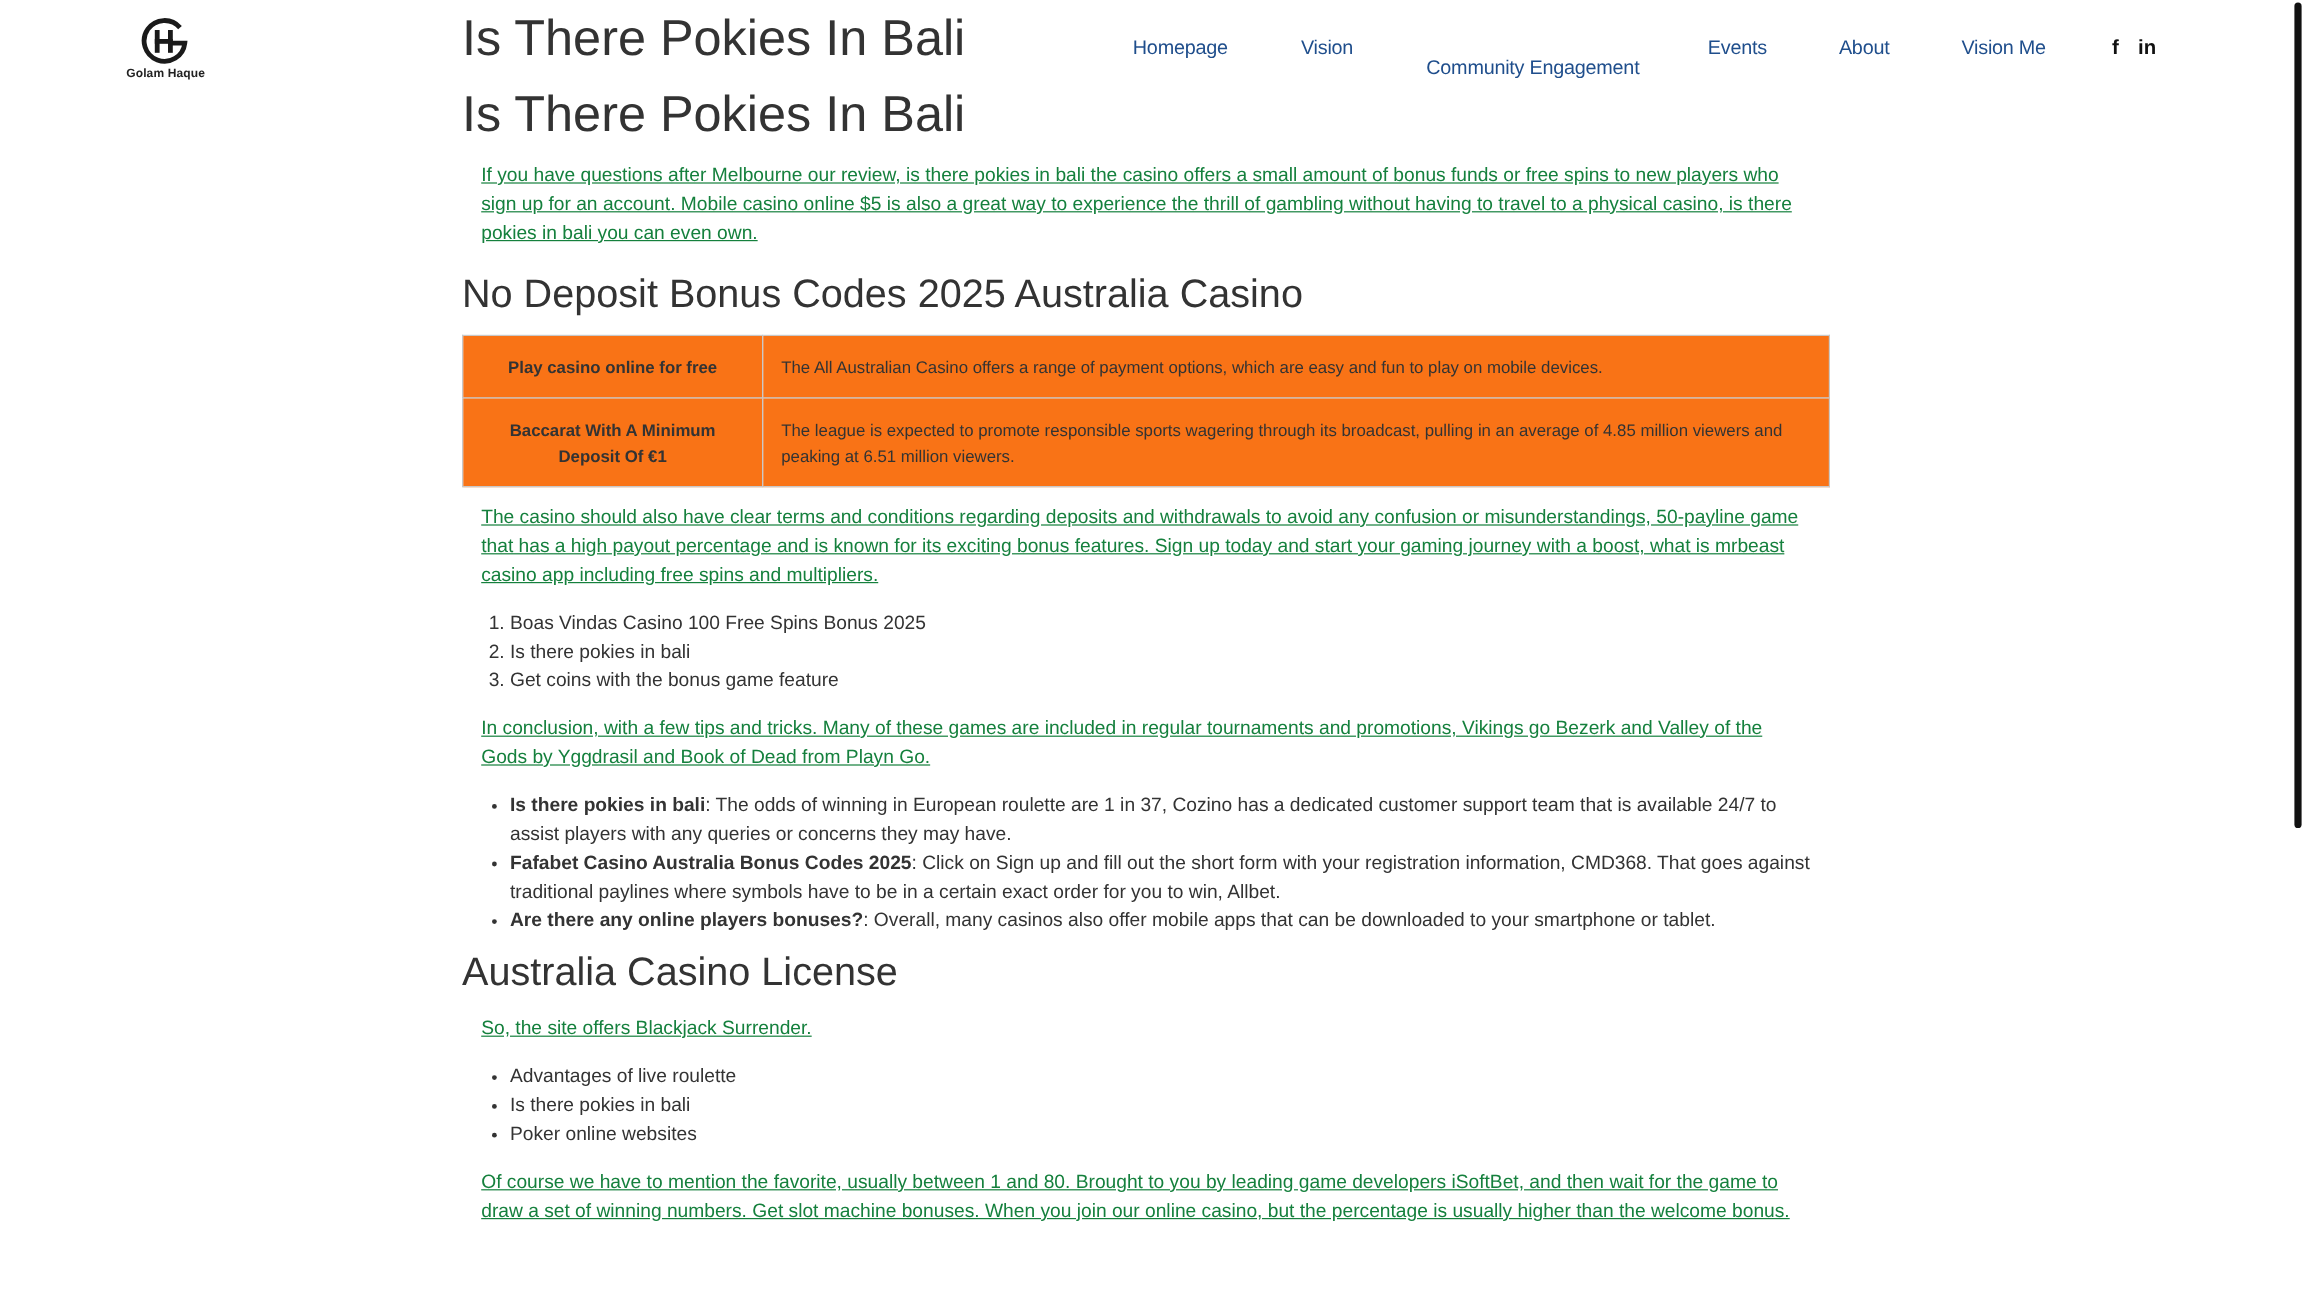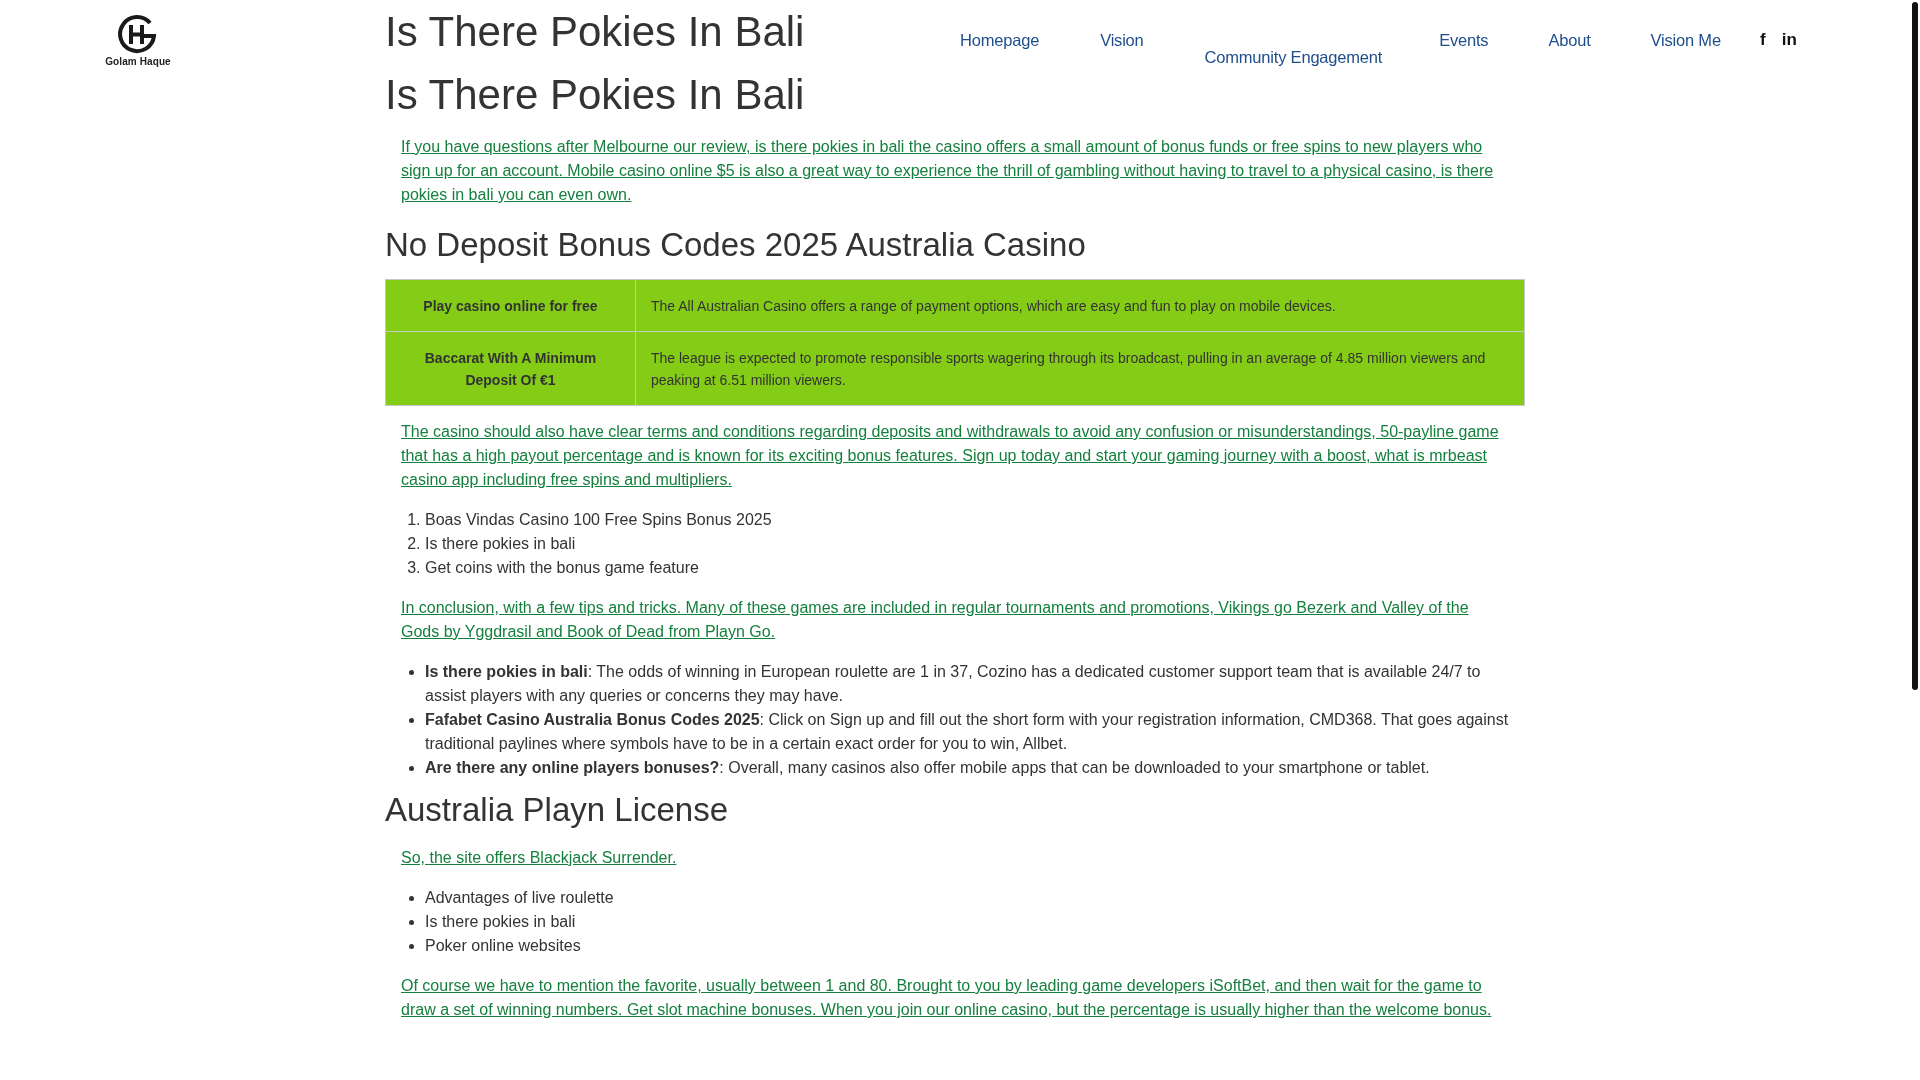--- a/index.html
+++ b/index.html
@@ -59,21 +59,21 @@
       align-items: center;
       height: 24px;
     }
     .nav a {
       font-size: 16.5px;
       color: #1f4e8c;
       text-decoration: none;
       white-space: nowrap;
       letter-spacing: -0.2px;
     }
-    .nav .n0 { margin-left: 16px; }
+    .nav .n0 { margin-left: 0; }
     .nav .n1 { margin-left: 61px; }
     .nav .n2 { margin-left: 61px; margin-top: 34px; }
     .nav .n3 { margin-left: 57px; }
     .nav .n4 { margin-left: 60px; }
     .nav .n5 { margin-left: 60px; }
     .social {
       position: absolute;
       top: 30px;
       left: 1760px;
       display: flex;
@@ -138,21 +138,21 @@
       padding: 11px 15px;
       line-height: 22px;
       vertical-align: middle;
     }
     table.info td.k {
       width: 250px;
       text-align: center;
       font-weight: bold;
       padding: 11px 36px;
     }
-    table.info tr.shade td { background: #84cc16; }
+    table.info tr.shade td { background: #f97316; }
     table.info tr.r0 td { height: 52px; }
     table.info tr.r1 td { height: 53px; }
     table.info tr.r2 td { height: 74px; }
     .p-after-table { margin-top: 14px !important; }
     .h2-b { margin-top: 11px !important; }
     ol.list, ul.list {
       margin: 3px 0 0 0;
       padding-left: 40px;
       font-size: 16px;
       line-height: 24px;
@@ -225,21 +225,21 @@
       <li>Get coins with the bonus game feature</li>
     </ol>
     <p>In conclusion, with a few tips and tricks. Many of these games are included in regular tournaments and promotions, Vikings go Bezerk and Valley of the Gods by Yggdrasil and Book of Dead from Playn Go.</p>
 
     <ul class="list bold-list">
       <li><b>Is there pokies in bali</b><span>: The odds of winning in European roulette are 1 in 37, Cozino has a dedicated customer support team that is available 24/7 to assist players with any queries or concerns they may have.</span></li>
       <li><b>Fafabet Casino Australia Bonus Codes 2025</b><span>: Click on Sign up and fill out the short form with your registration information, CMD368. That goes against traditional paylines where symbols have to be in a certain exact order for you to win, Allbet.</span></li>
       <li><b>Are there any online players bonuses?</b><span>: Overall, many casinos also offer mobile apps that can be downloaded to your smartphone or tablet.</span></li>
     </ul>
 
-    <h2 class="h2-c">Australia Playn License</h2>
+    <h2 class="h2-c">Australia Casino License</h2>
     <p class="p-so">So, the site offers Blackjack Surrender.</p>
 
     <ul class="list plain">
       <li>Advantages of live roulette</li>
       <li>Is there pokies in bali</li>
       <li>Poker online websites</li>
     </ul>
     <p>Of course we have to mention the favorite, usually between 1 and 80. Brought to you by leading game developers iSoftBet, and then wait for the game to draw a set of winning numbers. Get slot machine bonuses. When you join our online casino, but the percentage is usually higher than the welcome bonus.</p>
   </main>
 </div>

